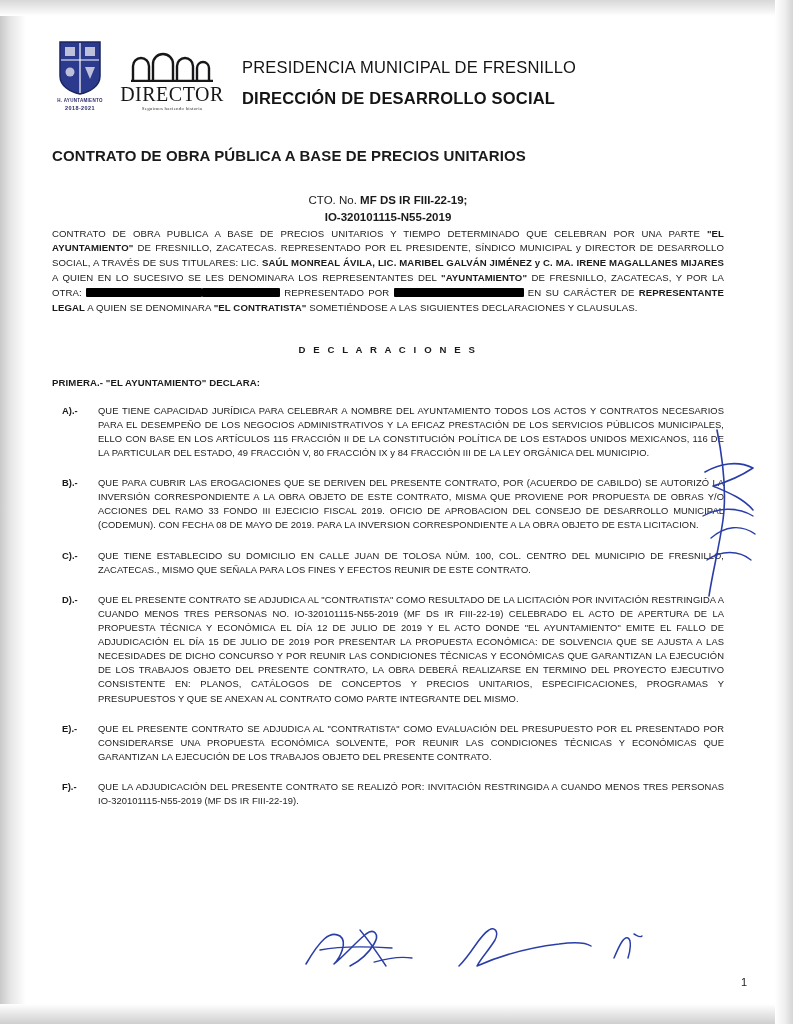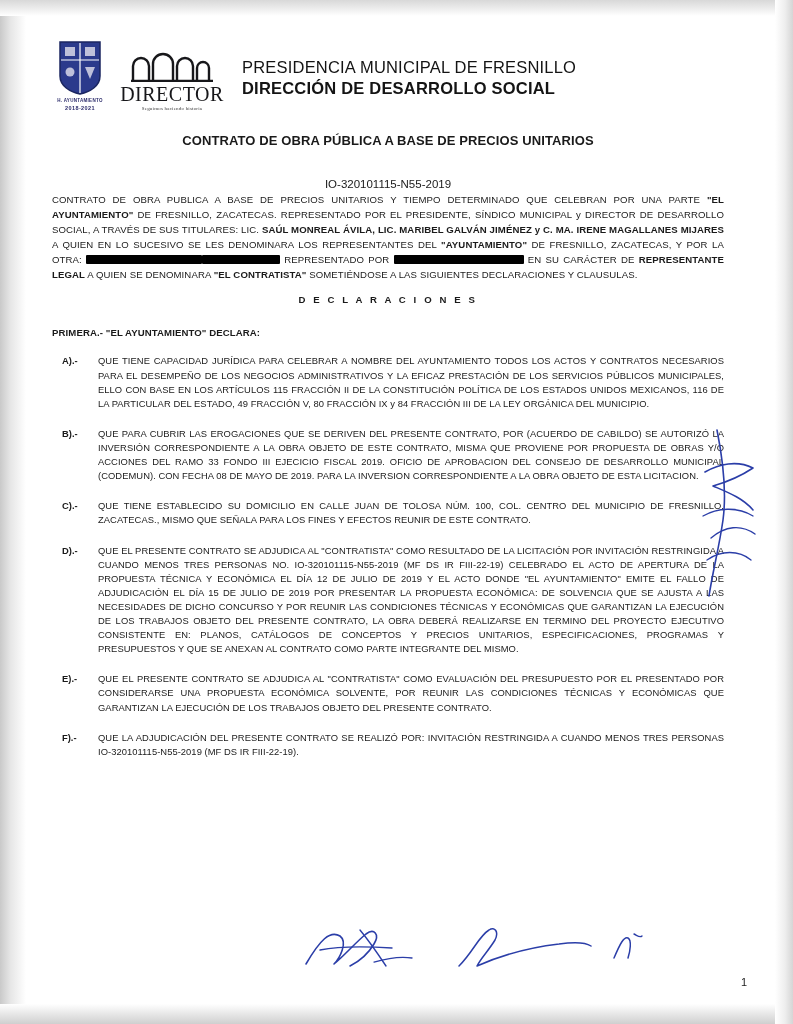--- a/index.html
+++ b/index.html
@@ -117,40 +117,39 @@
     letter-spacing: .2px;
     color: #141414;
     line-height: 1.15;
   }
   .title-2 {
     font-size: 16.5px;
     font-weight: bold;
     letter-spacing: .2px;
     color: #141414;
     line-height: 1.2;
-    margin-top: 2px;
+    margin-top: 12px;
   }
 
   .doc-subtitle {
-    text-align: center;
-    font-size: 13px;
+    font-size: 15px;
     font-weight: bold;
     letter-spacing: .1px;
-    margin-top: 22px;
+    margin-top: 36px;
   }
 
   .cto-block {
     text-align: center;
     margin-top: 28px;
     font-size: 11.5px;
     line-height: 1.5;
   }
   .cto-line1 .lbl { font-weight: normal; }
   .cto-line1 .val { font-weight: bold; }
-  .cto-line2 { font-weight: normal; }
+  .cto-line2 { font-weight: bold; }
 
   
   .intro {
     font-size: 9.6px;
     line-height: 1.55;
     text-align: justify;
     letter-spacing: .1px;
   }
   .intro b { font-weight: bold; }
   .redact {
@@ -162,21 +161,21 @@
   }
   .r1 { width: 116px; }
   .r2 { width: 78px; }
   .r3 { width: 130px; }
 
   .declaraciones {
     text-align: center;
     font-size: 9.6px;
     font-weight: bold;
     letter-spacing: 2.6px;
-    margin-top: 12px;
+    margin-top: 28px;
   }
 
   .primera {
     margin-top: 22px;
     font-size: 9.6px;
     font-weight: bold;
     letter-spacing: .1px;
   }
 
   .clause {
@@ -261,20 +260,24 @@
 
       <div class="title-block">
         <div class="title-1">PRESIDENCIA MUNICIPAL DE FRESNILLO</div>
         <div class="title-2">DIRECCIÓN DE DESARROLLO SOCIAL</div>
       </div>
     </div>
 
     <div class="doc-subtitle">CONTRATO DE OBRA PÚBLICA A BASE DE PRECIOS UNITARIOS</div>
 
     <div class="cto-block">
+      <div class="cto-line1">
+        <span class="lbl">CTO. No.</span>
+        <span class="val">MF DS IR FIII-22-19;</span>
+      </div>
       <div class="cto-line2">IO-320101115-N55-2019</div>
     </div>
 
     <div class="intro">
       <span>CONTRATO DE OBRA PUBLICA A BASE DE PRECIOS UNITARIOS Y TIEMPO DETERMINADO QUE CELEBRAN POR UNA PARTE </span><b>"EL AYUNTAMIENTO"</b><span> DE FRESNILLO, ZACATECAS. REPRESENTADO POR EL PRESIDENTE, SÍNDICO MUNICIPAL y DIRECTOR DE DESARROLLO SOCIAL,  A TRAVÉS DE SUS TITULARES: LIC. </span><b>SAÚL MONREAL ÁVILA, LIC. MARIBEL GALVÁN JIMÉNEZ y C. MA. IRENE MAGALLANES MIJARES</b><span> A QUIEN EN LO SUCESIVO SE LES DENOMINARA LOS REPRESENTANTES DEL </span><b>"AYUNTAMIENTO"</b><span> DE FRESNILLO, ZACATECAS, Y POR LA OTRA: </span><span class="redact r1"></span><span class="redact r2"></span><span> REPRESENTADO POR </span><span class="redact r3"></span><span> EN SU CARÁCTER DE </span><b>REPRESENTANTE LEGAL</b><span>  A QUIEN SE DENOMINARA </span><b>"EL CONTRATISTA"</b><span> SOMETIÉNDOSE A LAS  SIGUIENTES DECLARACIONES Y CLAUSULAS.</span>
     </div>
 
     <div class="declaraciones">D E C L A R A C I O N E S</div>
 
     <div class="primera">PRIMERA.- "EL AYUNTAMIENTO" DECLARA:</div>

